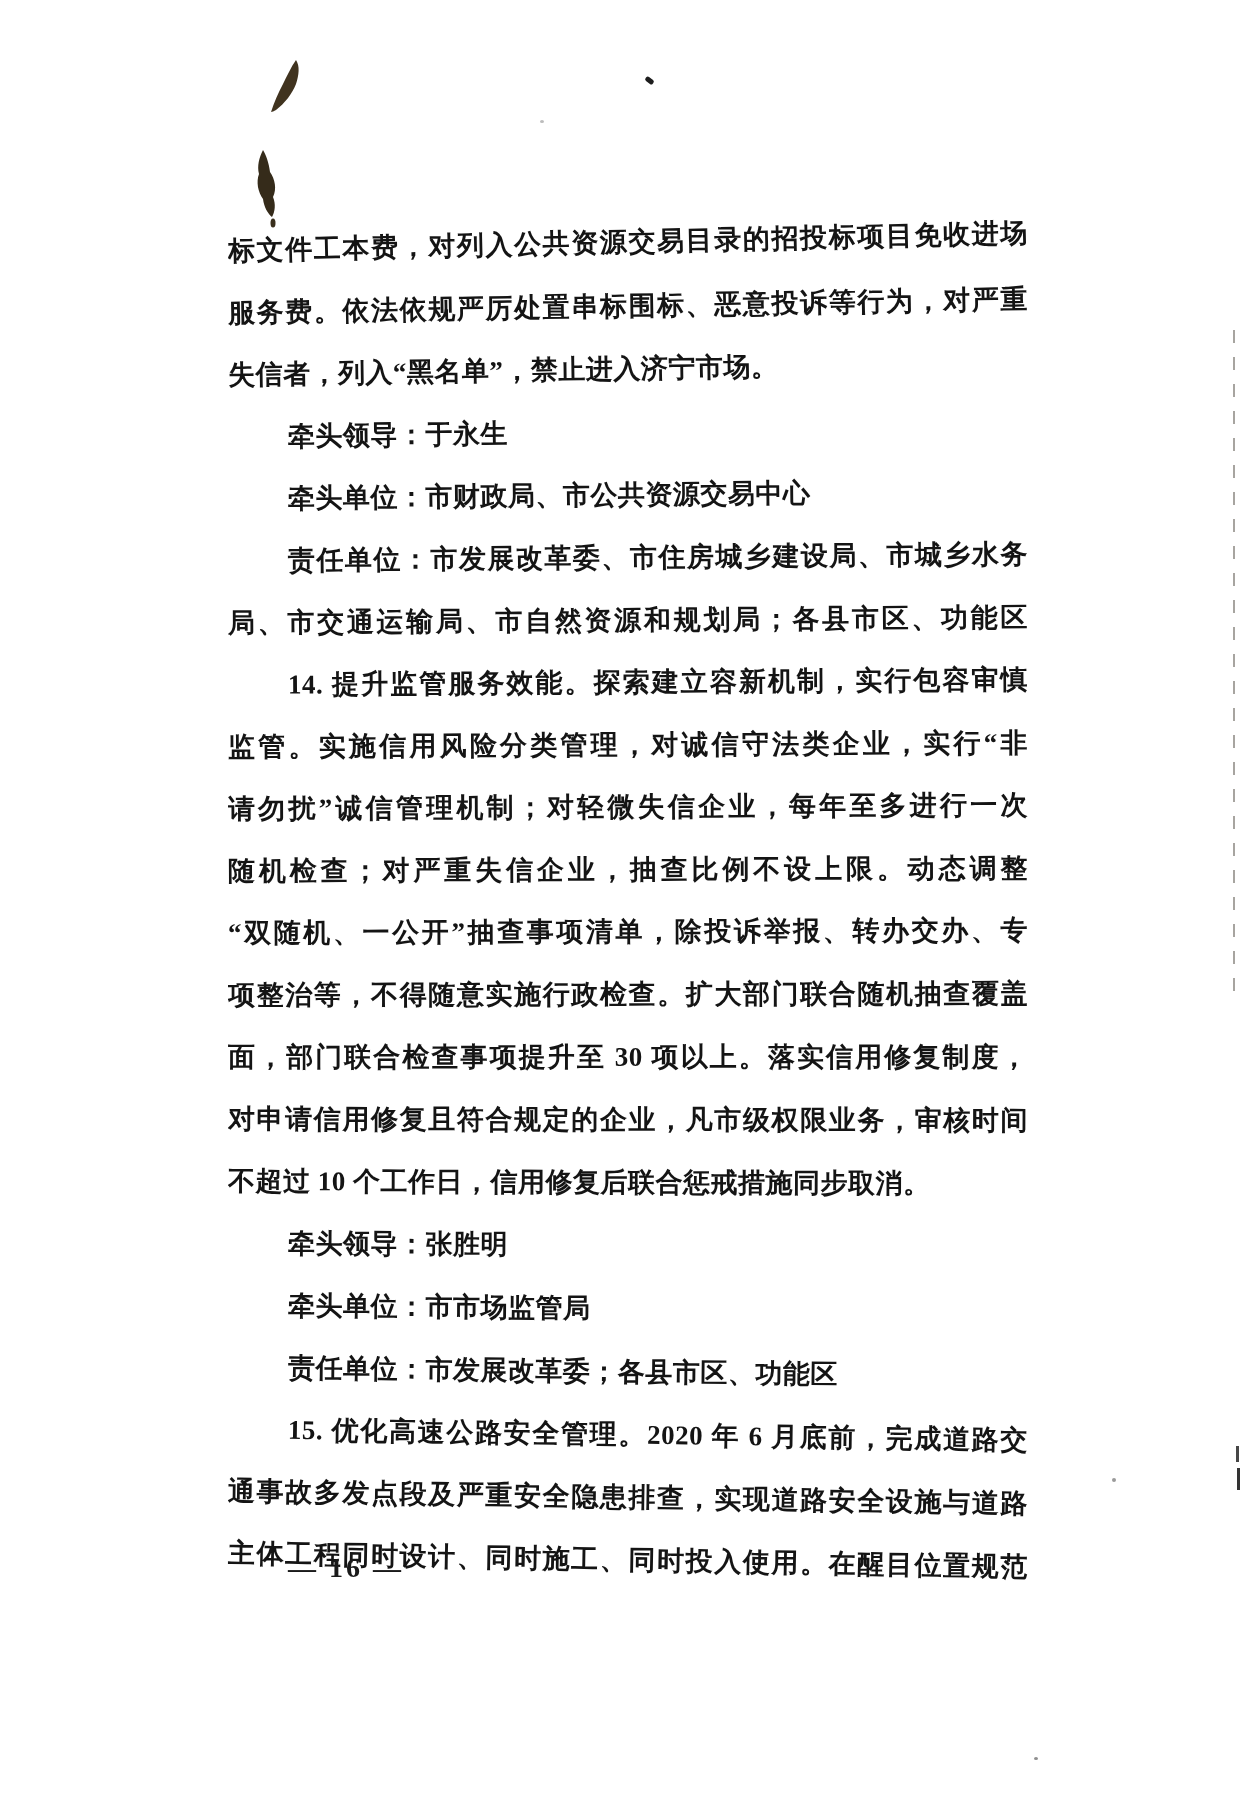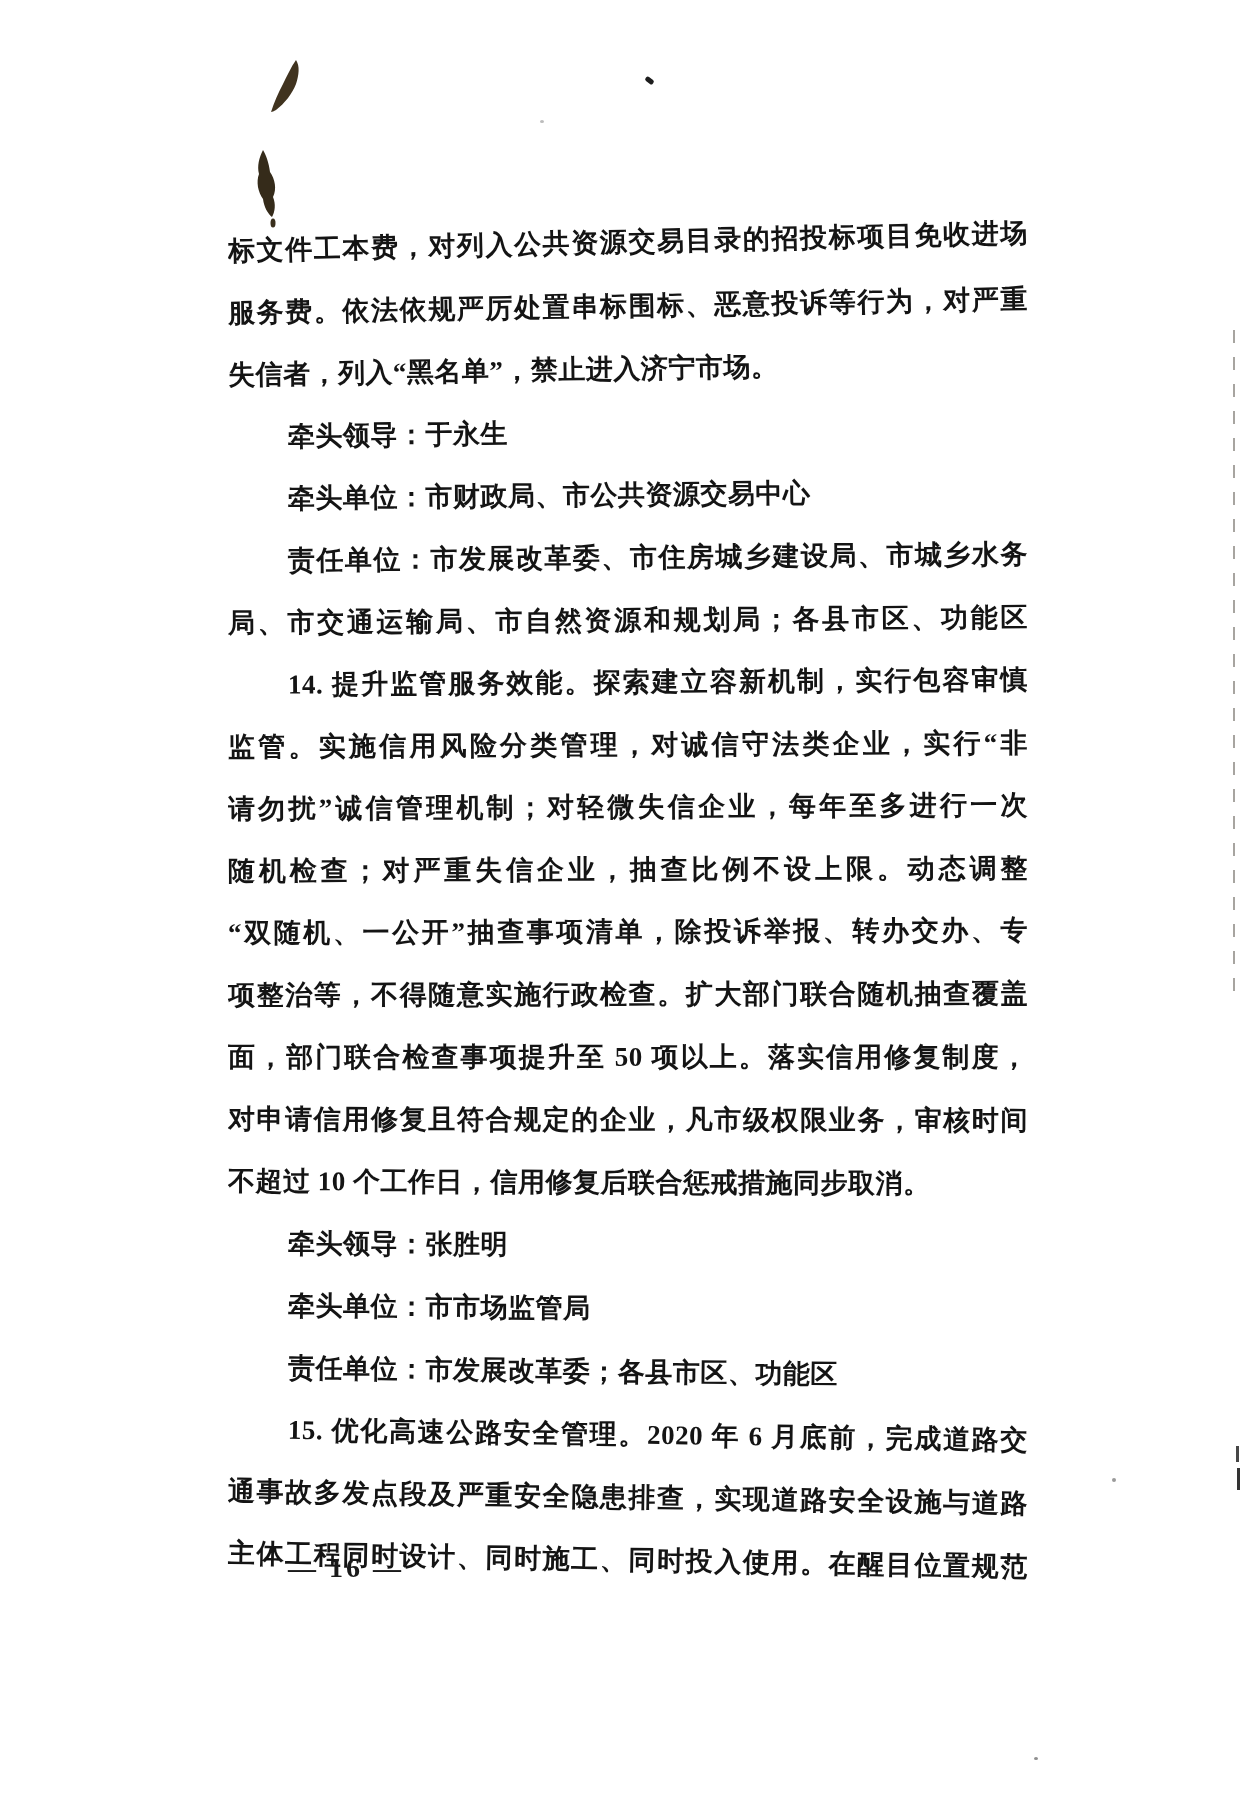--- a/index.html
+++ b/index.html
@@ -95,21 +95,21 @@
     <div class="ln ind" style="--tilt:-0.7deg">牵头领导：于永生</div>
     <div class="ln ind" style="--tilt:-0.6deg">牵头单位：市财政局、市公共资源交易中心</div>
     <div class="ln ind fill" style="--tilt:-0.5deg">责任单位：市发展改革委、市住房城乡建设局、市城乡水务</div>
     <div class="ln fill" style="--tilt:-0.4deg">局、市交通运输局、市自然资源和规划局；各县市区、功能区</div>
     <div class="ln ind fill" style="--tilt:-0.4deg">14. 提升监管服务效能。探索建立容新机制，实行包容审慎</div>
     <div class="ln fill" style="--tilt:-0.3deg">监管。实施信用风险分类管理，对诚信守法类企业，实行“非</div>
     <div class="ln fill" style="--tilt:-0.3deg">请勿扰”诚信管理机制；对轻微失信企业，每年至多进行一次</div>
     <div class="ln fill" style="--tilt:-0.2deg">随机检查；对严重失信企业，抽查比例不设上限。动态调整</div>
     <div class="ln fill" style="--tilt:-0.2deg">“双随机、一公开”抽查事项清单，除投诉举报、转办交办、专</div>
     <div class="ln fill" style="--tilt:-0.1deg">项整治等，不得随意实施行政检查。扩大部门联合随机抽查覆盖</div>
-    <div class="ln fill" style="--tilt:0deg">面，部门联合检查事项提升至 50 项以上。落实信用修复制度，</div>
+    <div class="ln fill" style="--tilt:0deg">面，部门联合检查事项提升至 30 项以上。落实信用修复制度，</div>
     <div class="ln fill" style="--tilt:0.1deg">对申请信用修复且符合规定的企业，凡市级权限业务，审核时间</div>
     <div class="ln" style="--tilt:0.2deg">不超过 10 个工作日，信用修复后联合惩戒措施同步取消。</div>
     <div class="ln ind" style="--tilt:0.3deg">牵头领导：张胜明</div>
     <div class="ln ind" style="--tilt:0.5deg">牵头单位：市市场监管局</div>
     <div class="ln ind" style="--tilt:0.7deg">责任单位：市发展改革委；各县市区、功能区</div>
     <div class="ln ind fill" style="--tilt:0.8deg">15. 优化高速公路安全管理。2020 年 6 月底前，完成道路交</div>
     <div class="ln fill" style="--tilt:0.9deg">通事故多发点段及严重安全隐患排查，实现道路安全设施与道路</div>
     <div class="ln fill" style="--tilt:1.0deg">主体工程同时设计、同时施工、同时投入使用。在醒目位置规范</div>
   </div>
 

